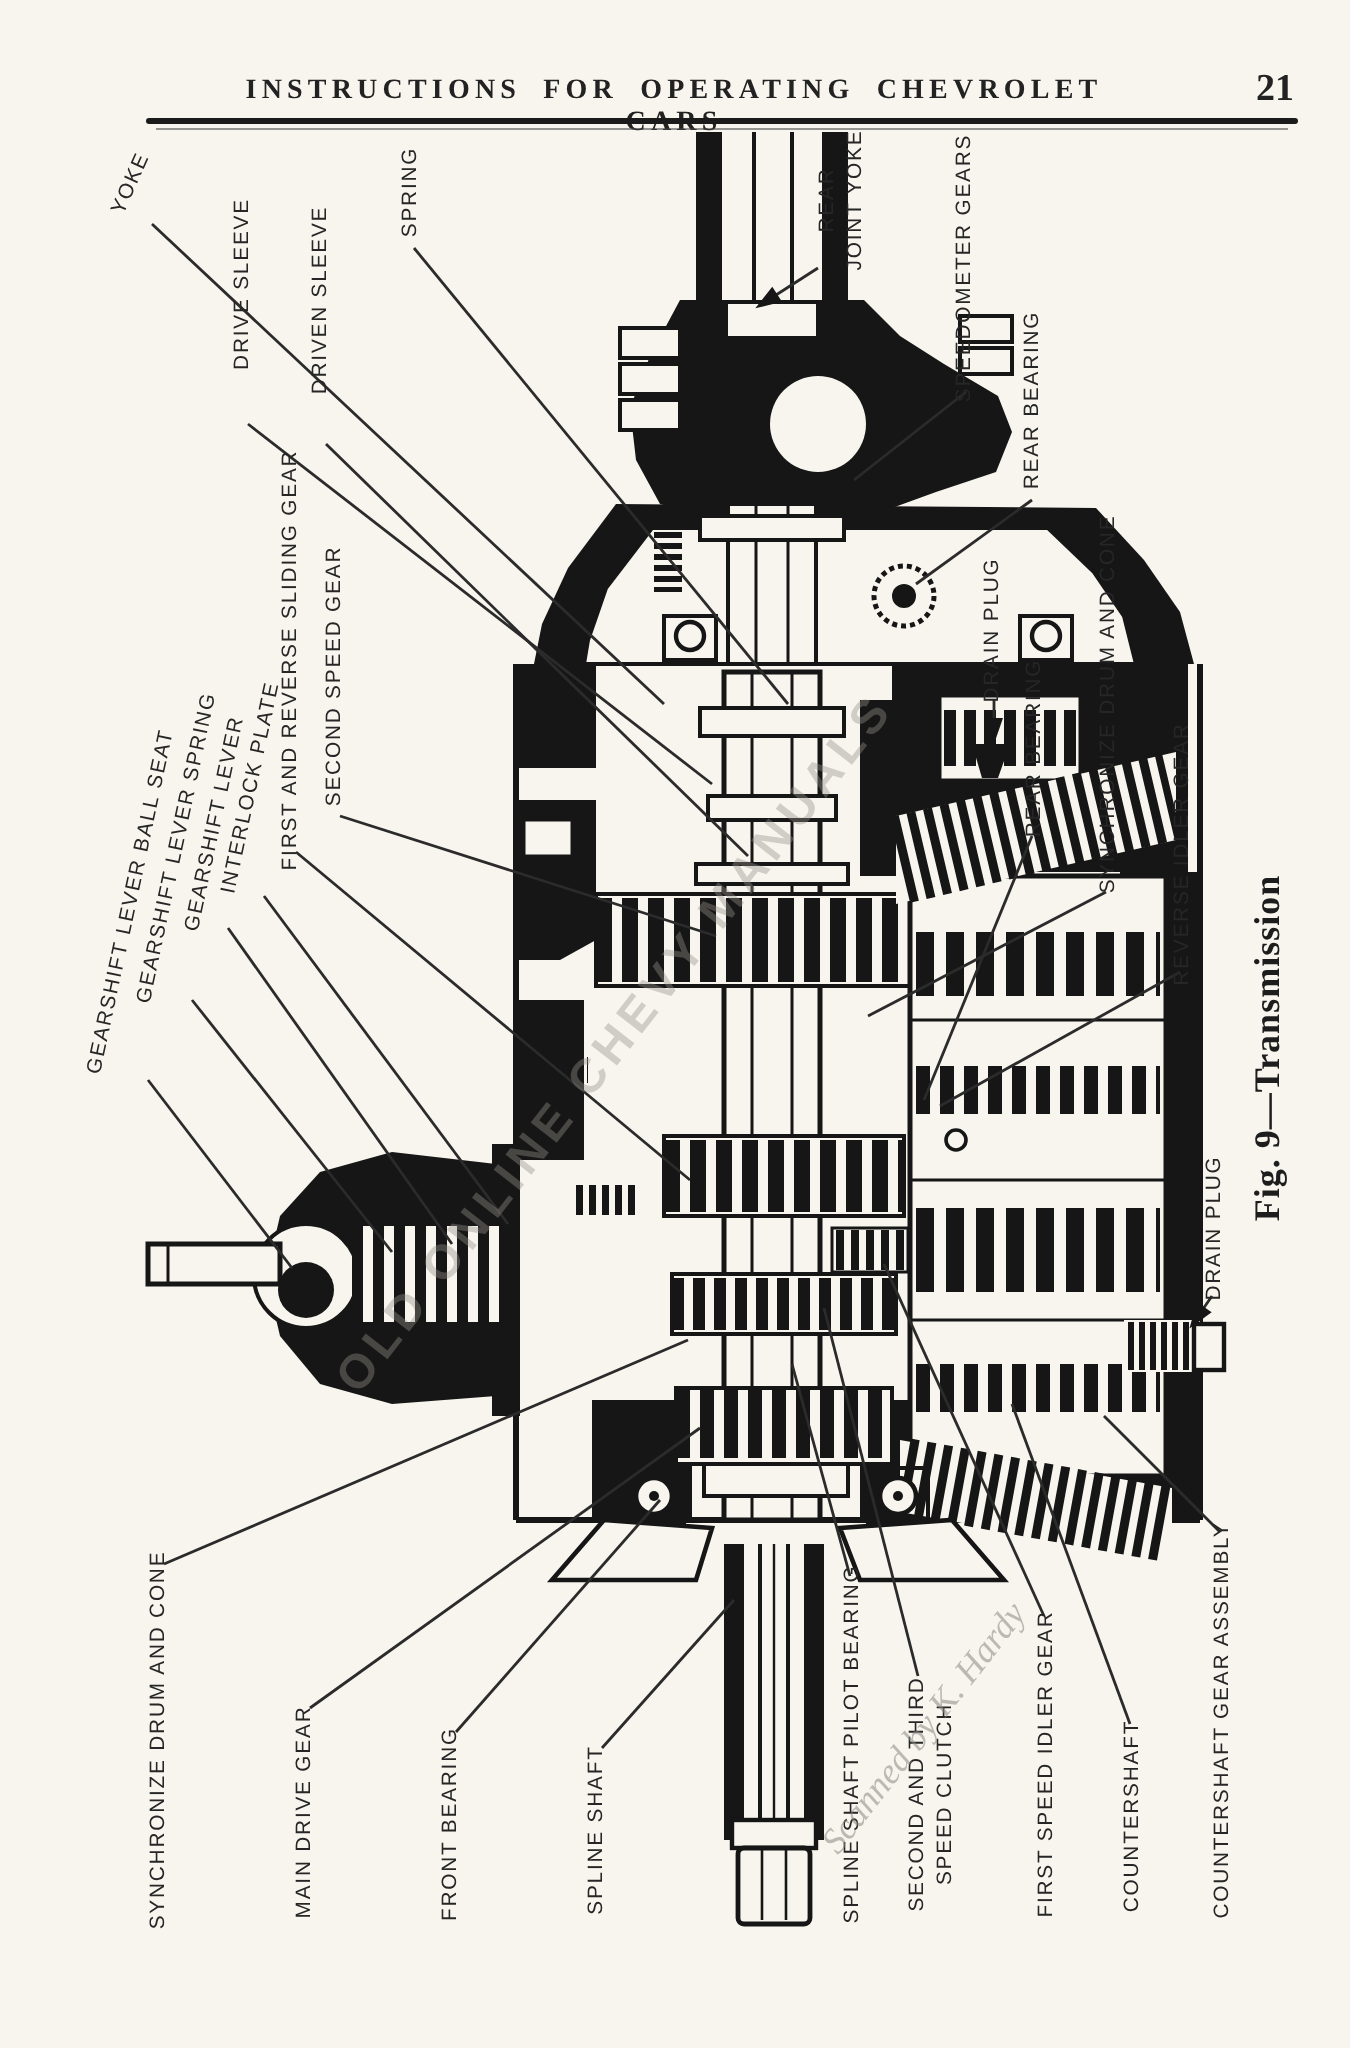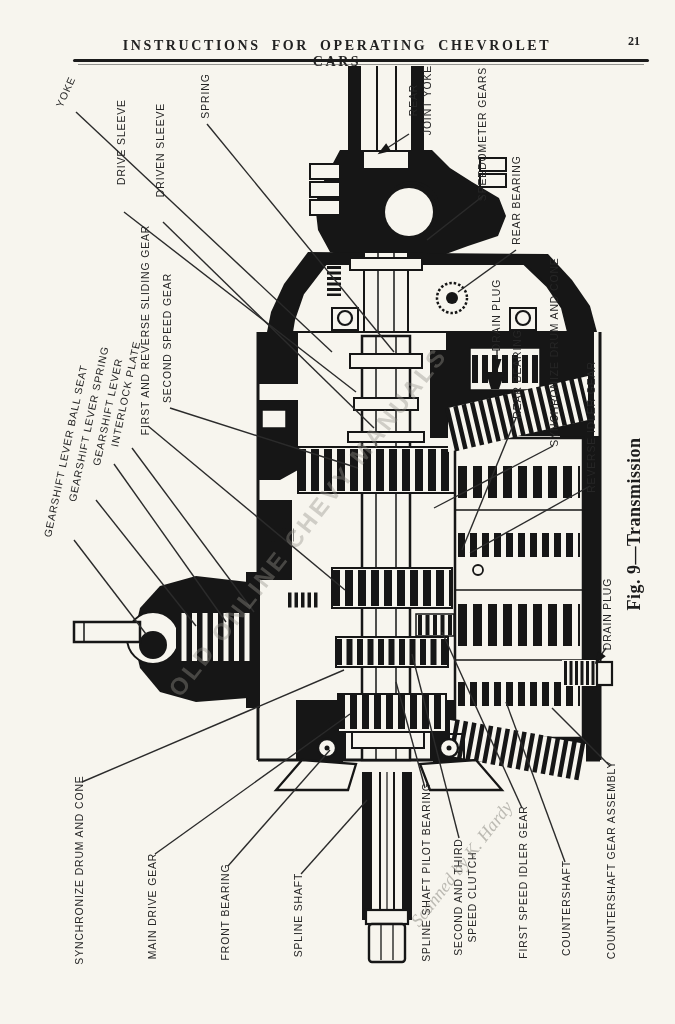--- a/index.html
+++ b/index.html
@@ -2,21 +2,21 @@
 <html><head>
 <meta charset="utf-8">
 <style>
   html,body{margin:0;padding:0;background:#dedcd4;}
   .page{position:relative;width:675px;height:1024px;margin:0 auto;background:#f7f5ee;overflow:hidden;
         font-family:"Liberation Sans",sans-serif;color:#1c1c1c;}
   .hdr-title{position:absolute;left:112px;top:38px;width:450px;text-align:center;
              font-family:"Liberation Serif",serif;font-weight:700;font-size:14px;
              letter-spacing:2.6px;word-spacing:5px;color:#222;}
   .hdr-page{position:absolute;left:628px;top:34px;font-family:"Liberation Serif",serif;
-            font-weight:700;font-size:12px;color:#222;}
+            font-weight:700;font-size:19px;color:#222;}
   .hdr-rule{position:absolute;left:73px;top:59px;width:576px;height:3.4px;background:#1b1b1b;border-radius:2px;}
   .hdr-rule2{position:absolute;left:78px;top:64px;width:566px;height:1px;background:#444;opacity:.55;}
   #diagram,#leaders{position:absolute;left:0;top:0;}
   #diagram{z-index:1;}
   #leaders{z-index:3;}
   #labels{position:absolute;left:0;top:0;width:675px;height:1024px;z-index:4;pointer-events:none;}
   .plabel{position:absolute;font-size:10.4px;letter-spacing:.9px;line-height:1.3;color:#262626;
           white-space:pre;text-align:center;font-weight:500;}
   .caption{position:absolute;left:634px;top:524px;transform:translate(-50%,-50%) rotate(-90deg);
            font-family:"Liberation Serif",serif;font-weight:700;font-size:18px;letter-spacing:.5px;

